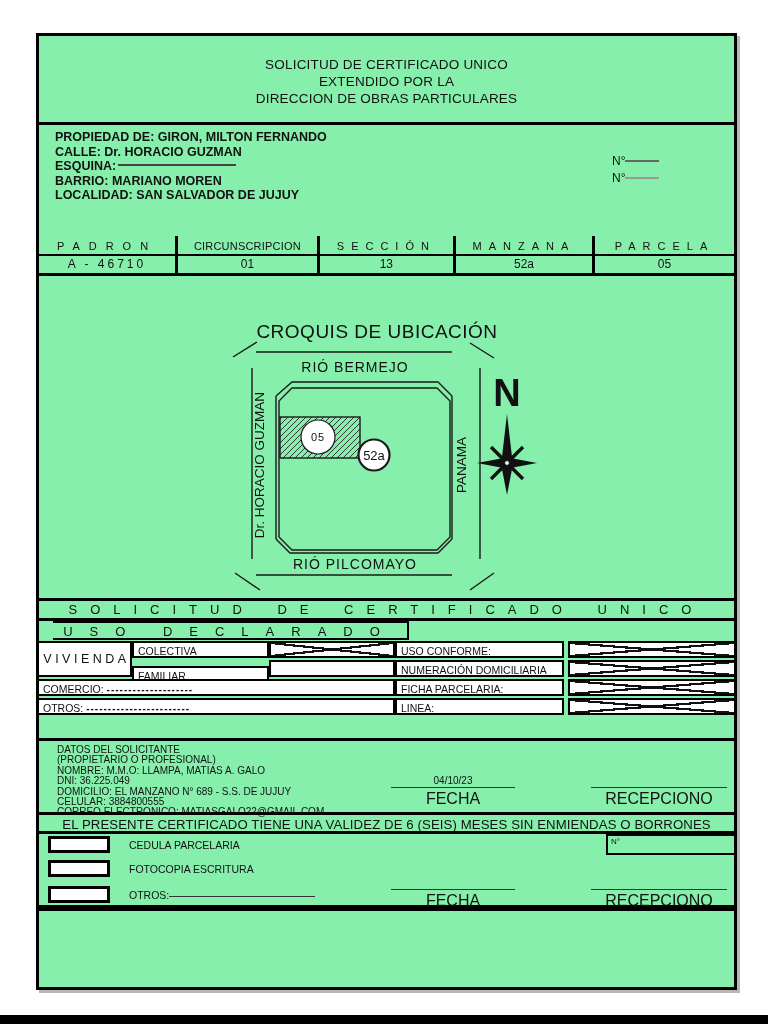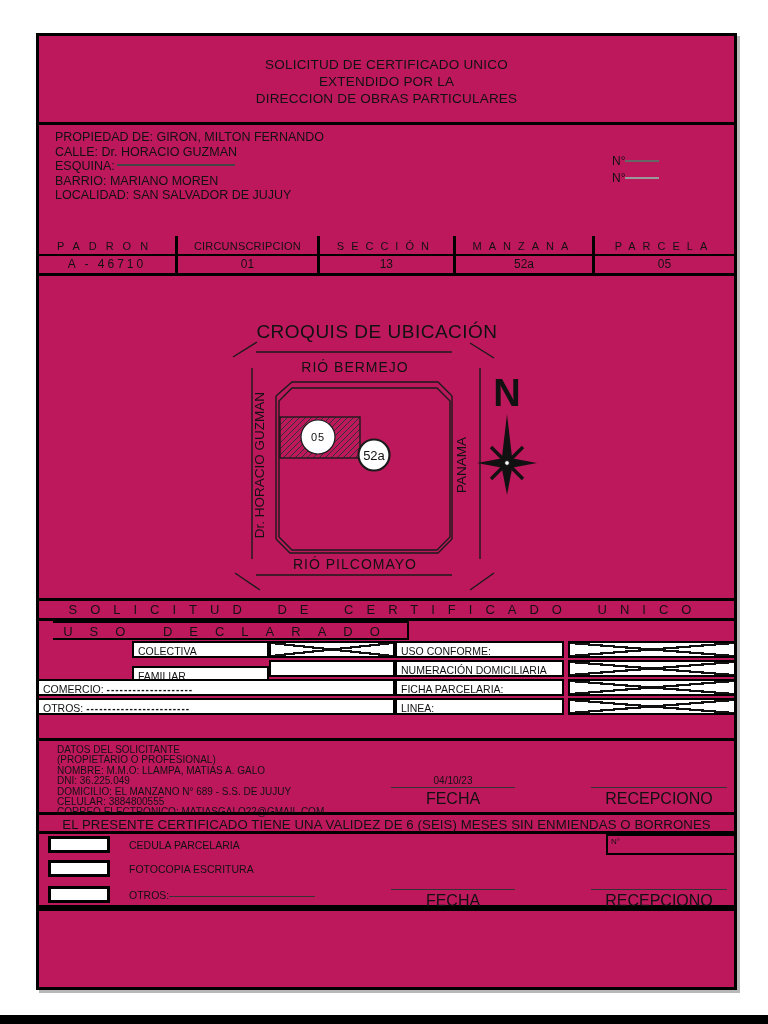--- a/index.html
+++ b/index.html
@@ -4,32 +4,32 @@
 <style>
   html,body{margin:0;padding:0;}
   body{
     width:768px;height:1024px;position:relative;background:#fff;
     font-family:"Liberation Sans","DejaVu Sans",sans-serif;color:#111;
     overflow:hidden;
   }
   *{box-sizing:border-box;}
   .sheet{
     position:absolute;left:36px;top:33px;width:701px;height:957px;
-    border:3px solid #000;background:#be185d;
+    border:3px solid #000;background:#86efac;
     box-shadow:3px 3px 0 rgba(0,0,0,.28);
   }
   .abs{position:absolute;}
 
   
   .sec-title{position:absolute;left:0;top:0;width:100%;height:86px;text-align:center;padding-top:20px;}
   .sec-title div{font-size:13.5px;line-height:17px;letter-spacing:.2px;}
 
   
   .sec-prop{position:absolute;left:0;top:86px;width:100%;height:83px;border-top:3px solid #000;}
-  .prop-lines{position:absolute;left:16px;top:5px;font-size:12.5px;line-height:14.6px;}
+  .prop-lines{position:absolute;left:16px;top:5px;font-size:12.5px;line-height:14.6px;font-weight:bold;}
   .hline{display:inline-block;border-bottom:2px solid #444;vertical-align:middle;margin:0 0 3px 2px;}
   .numweb-box{position:absolute;right:-3px;top:-3px;width:118px;height:27px;border:3px solid #000;
     font-size:12px;padding:3px 2px 0 24px;background:#fff;}
   .numrow{position:absolute;left:573px;font-size:12px;}
   .uline{display:inline-block;border-bottom:2px solid #666;width:34px;vertical-align:middle;margin-bottom:2px;}
   .uline.gray{border-color:#999;}
 
   
   .sec-band1{position:absolute;left:0;top:169px;width:100%;height:31px;border-top:3px solid #000;border-bottom:3px solid #000;
     text-align:center;font-size:13px;letter-spacing:2.6px;word-spacing:5px;padding-top:6px;}
@@ -182,20 +182,21 @@
 
       <text x="338" y="62" font-size="19" letter-spacing="0.5" text-anchor="middle" fill="#111">CROQUIS DE UBICACIÓN</text>
     </svg>
   </div>
 
   <div class="sec-solband">SOLICITUD DE CERTIFICADO UNICO</div>
 
   <div class="uso-band">USO DECLARADO</div>
 
   <div class="uso-table">
+    <div class="cell nolb vivienda">VIVIENDA</div>
     <div class="cell" style="left:93px;top:0;width:137px;height:17px">COLECTIVA</div>
     <div class="xbox crossed" style="left:230px;top:0;width:126px;height:17px"></div>
     <div class="cell" style="left:93px;top:25px;width:137px;height:27px">FAMILIAR</div>
     <div class="xbox" style="left:230px;top:19px;width:126px;height:17px"></div>
     <div class="cell nolb" style="left:0;top:38px;width:356px;height:17px"><span>COMERCIO:</span> <span class="dots">--------------------</span></div>
     <div class="cell nolb" style="left:0;top:57px;width:356px;height:17px"><span>OTROS:</span> <span class="dots">------------------------</span></div>
 
     <div class="cell" style="left:356px;top:0;width:169px;height:17px">USO CONFORME:</div>
     <div class="xbox crossed" style="left:529px;top:0;width:166px;height:17px;border-right:none"></div>
     <div class="cell" style="left:356px;top:19px;width:169px;height:17px">NUMERACIÓN DOMICILIARIA</div>

